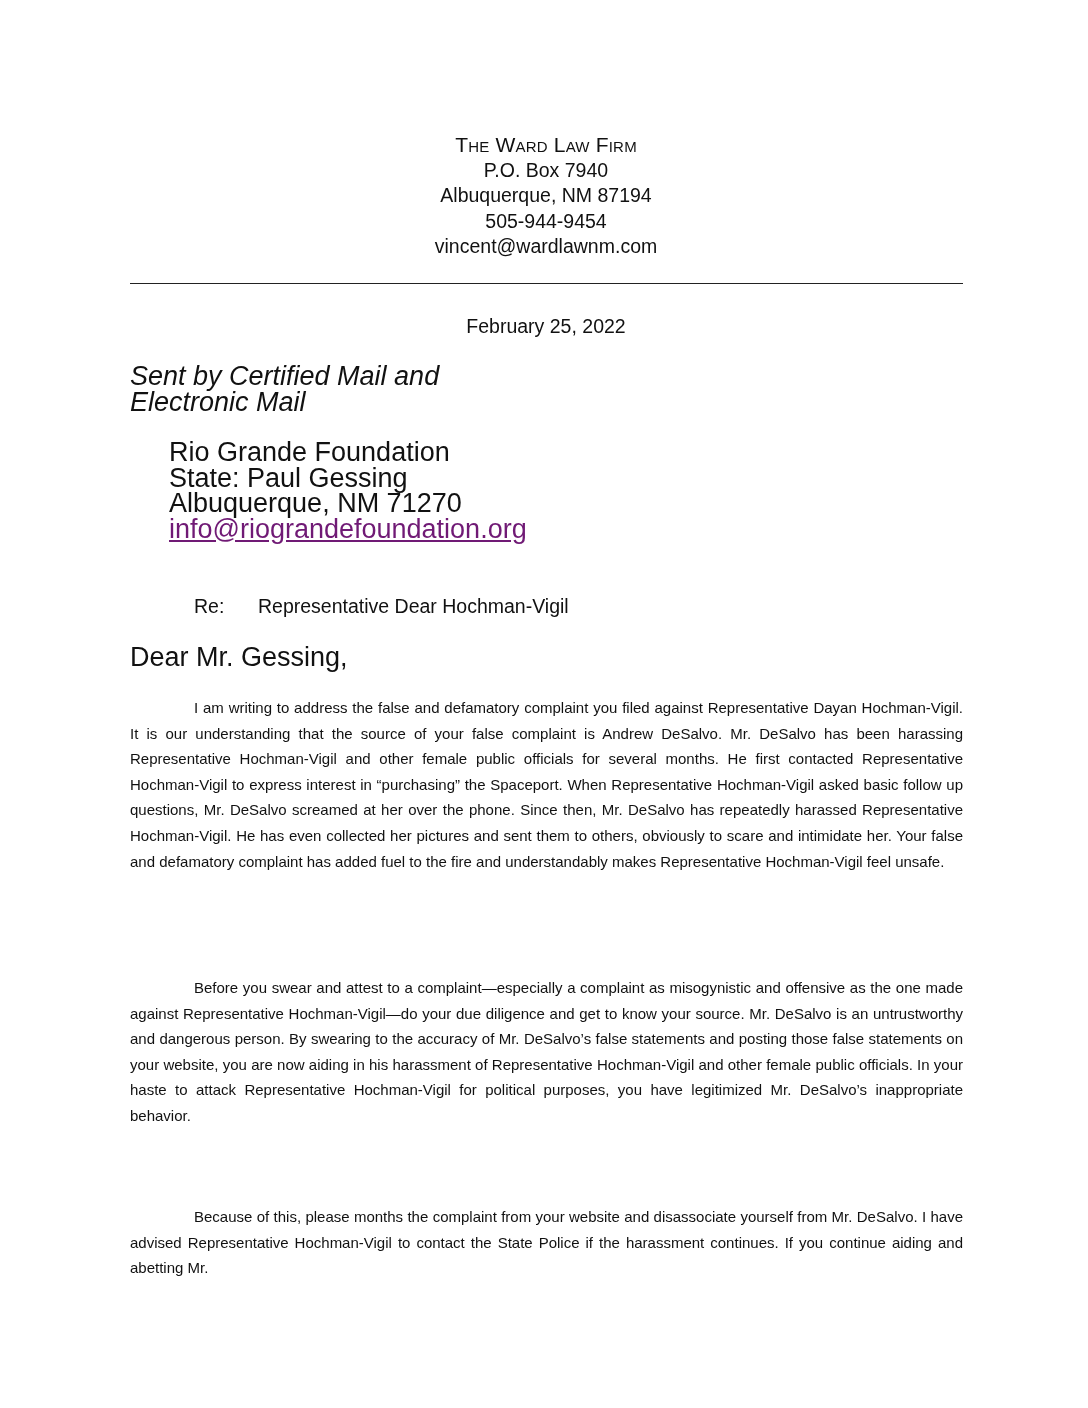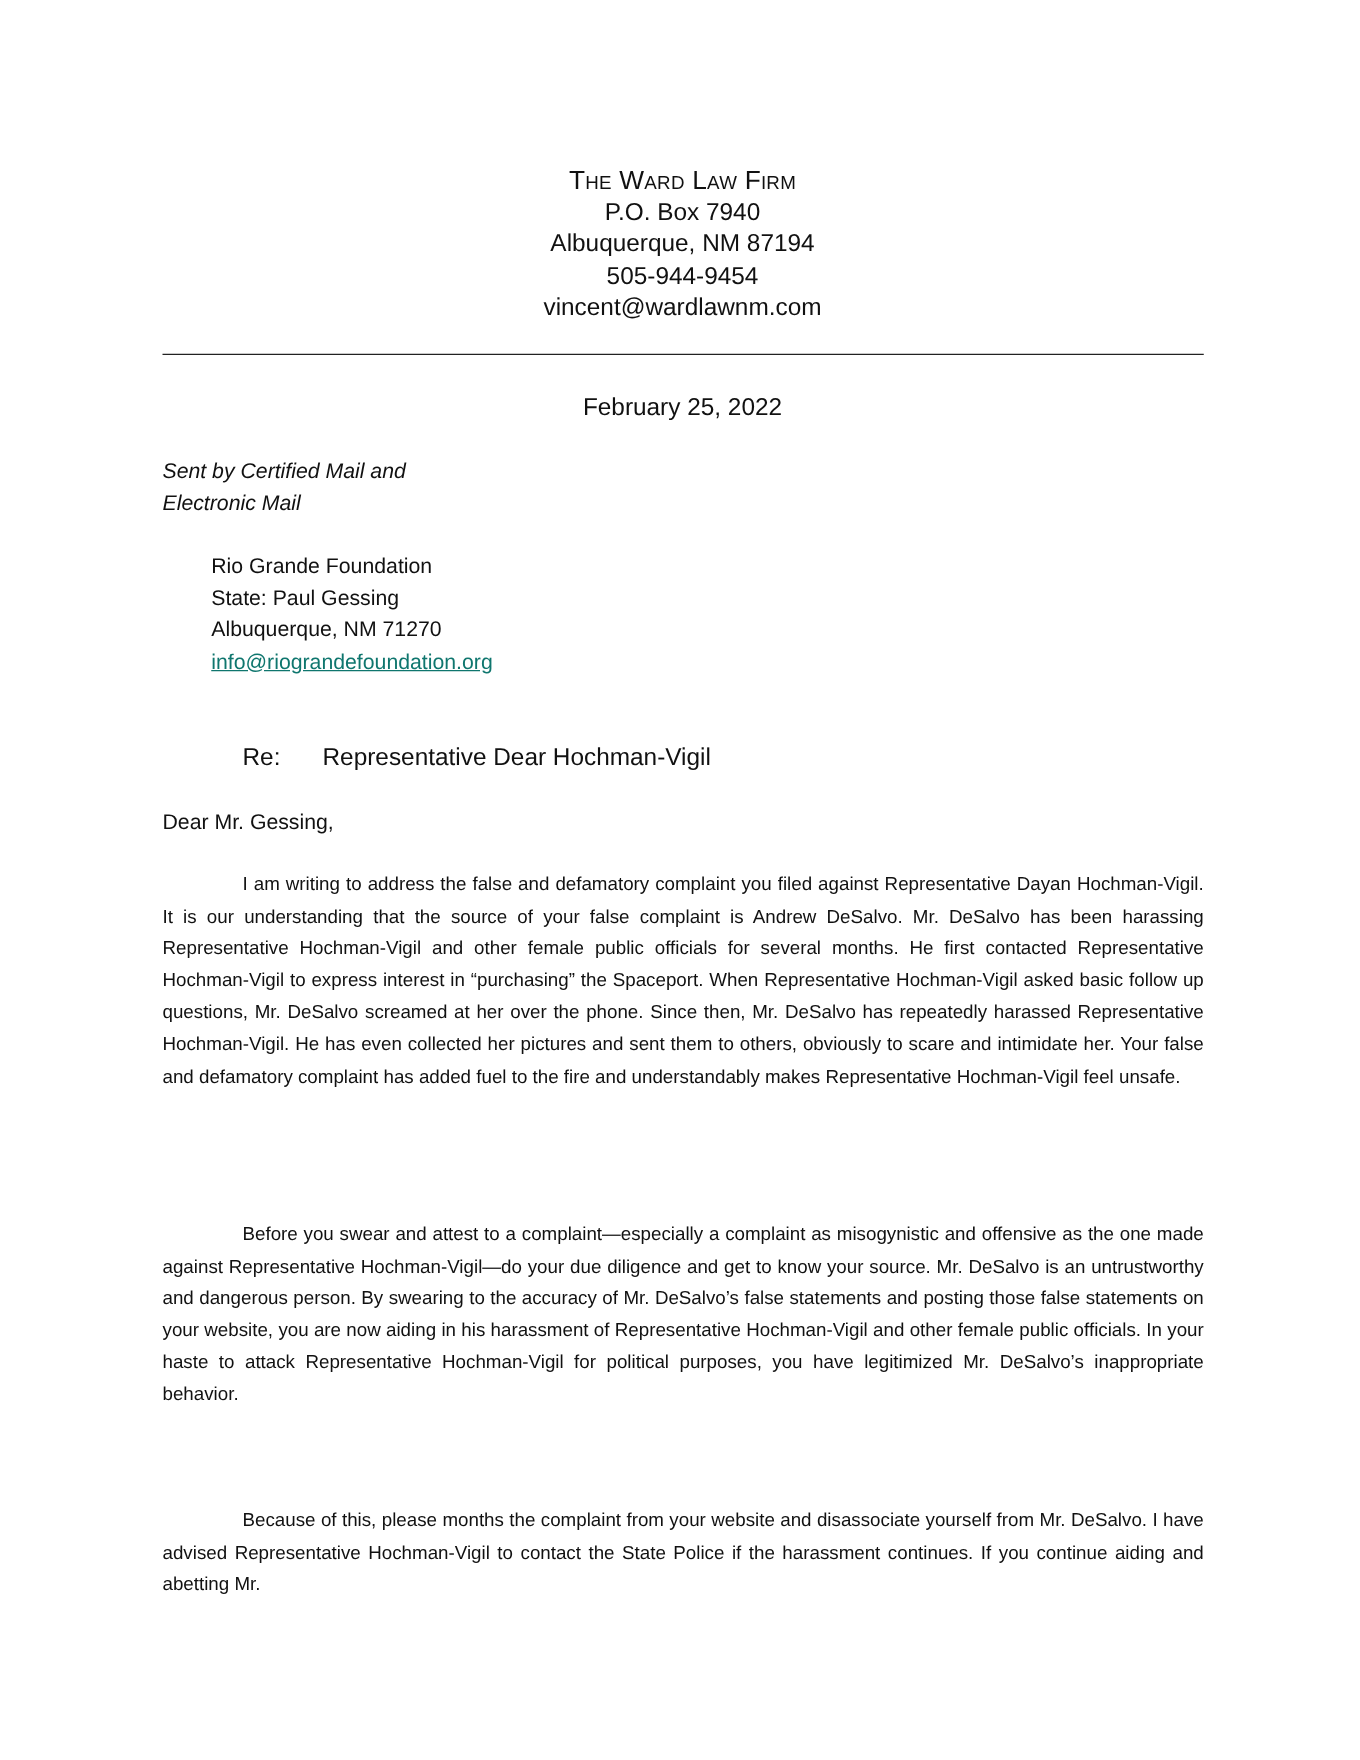--- a/index.html
+++ b/index.html
@@ -6,24 +6,24 @@
   body { width: 1088px; height: 1408px; position: relative; overflow: hidden;
          font-family: "Liberation Sans", sans-serif; color: #111111; }
   .page { position: absolute; left: 0; top: 0; width: 870px; height: 1408px; }
   .letterhead { position: absolute; left: 0; top: 132px; width: 1092px; text-align: center;
                 font-size: 19.5px; line-height: 25.5px; }
   .firm-name { font-variant: small-caps; font-size: 21px; letter-spacing: 0.2px; }
   .rule { position: absolute; left: 130px; top: 283px; width: 833px; height: 0;
           border-top: 1.6px solid #222; }
   .date { position: absolute; left: 0; top: 313px; width: 1092px; text-align: center;
           font-size: 19.5px; line-height: 26px; }
-  .block { position: absolute; left: 130px; font-size: 17px; line-height: 25.5px; }
+  .block { position: absolute; left: 130px; font-size: 27px; line-height: 25.5px; }
   .delivery { top: 364px; font-style: italic; }
   .recipient { top: 440px; margin-left: 39px; }
-  .email-link { color: #0f766e; text-decoration: underline; }
+  .email-link { color: #701a75; text-decoration: underline; }
   .re { position: absolute; left: 194px; top: 593px; font-size: 19.5px; line-height: 26px; }
   .re-label { display: inline-block; width: 64px; }
   .salutation { top: 645px; }
   .para { position: absolute; left: 130px; width: 833px; font-size: 15px; line-height: 25.6px;
           text-align: justify; text-indent: 64px; margin: 0; }
   .p1 { top: 695px; }
   .p2 { top: 975px; }
   .p3 { top: 1204px; }
 </style>
 </head>

